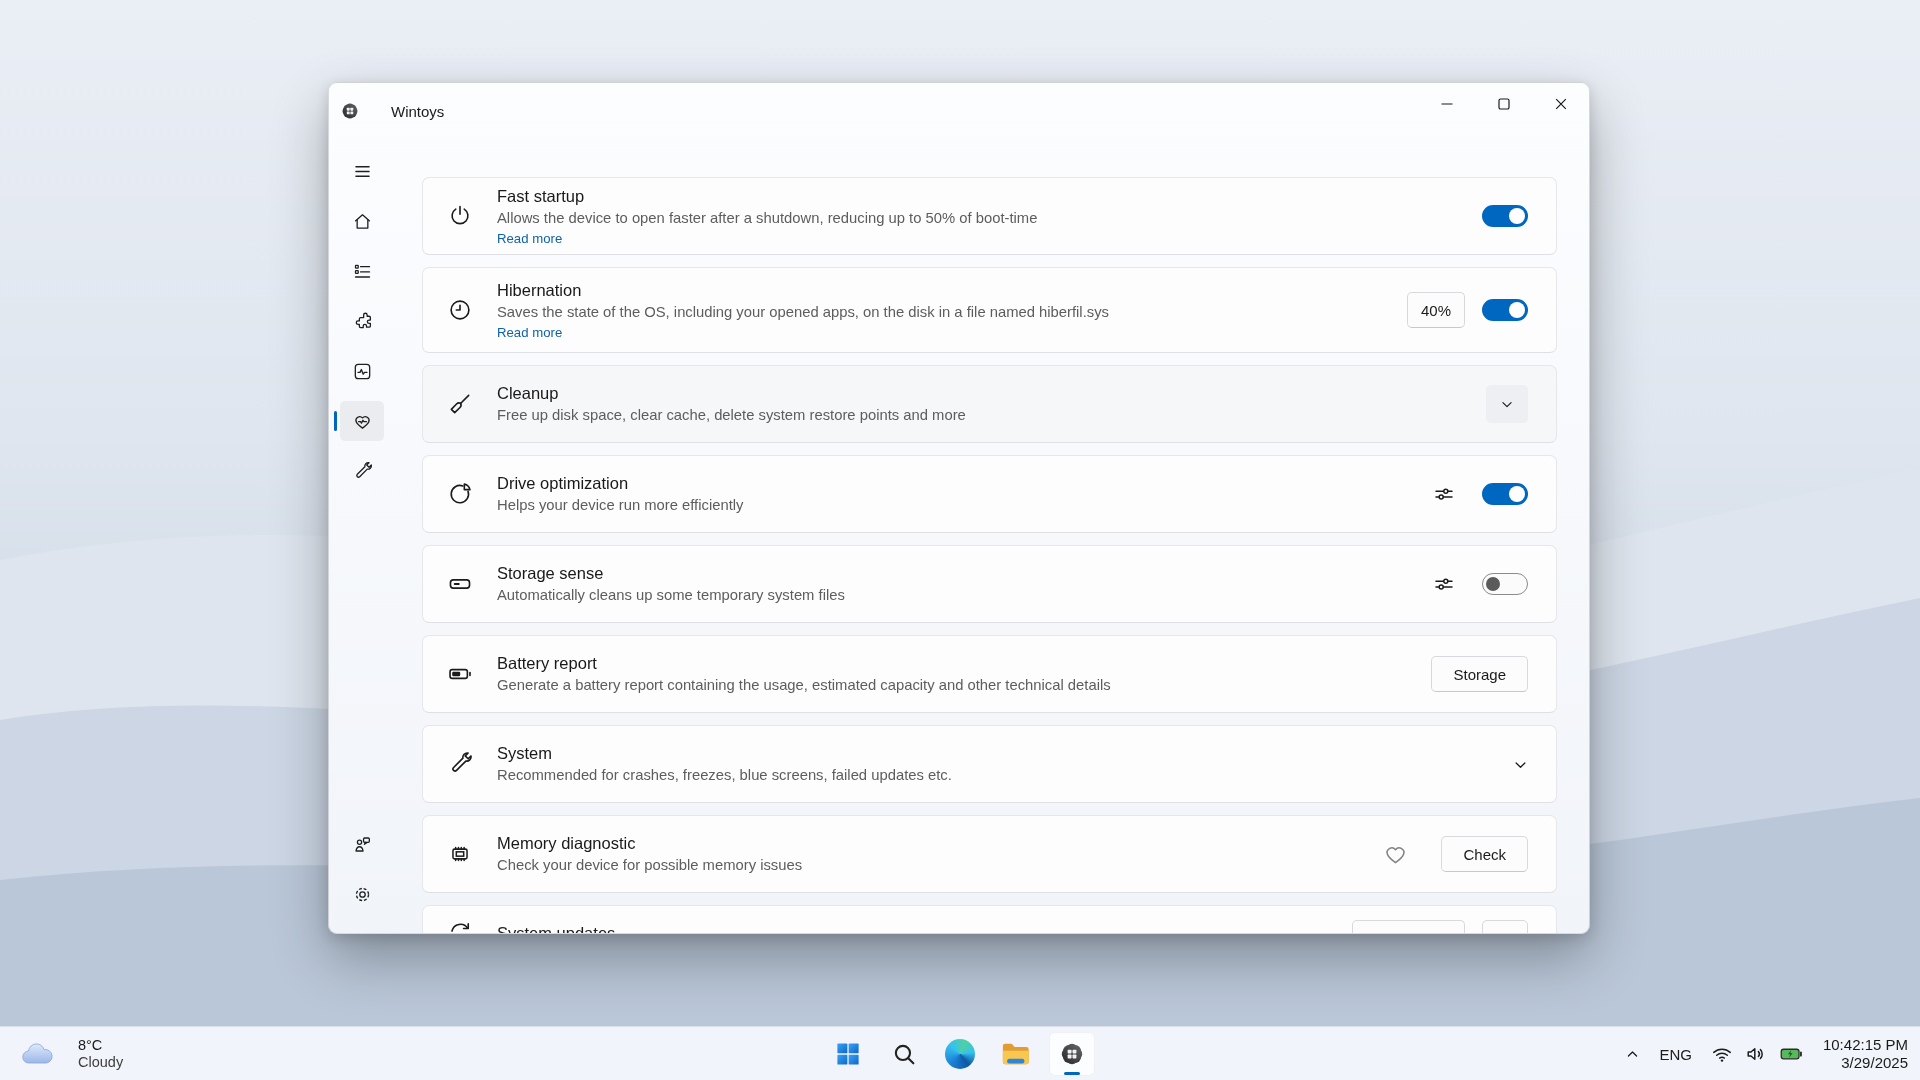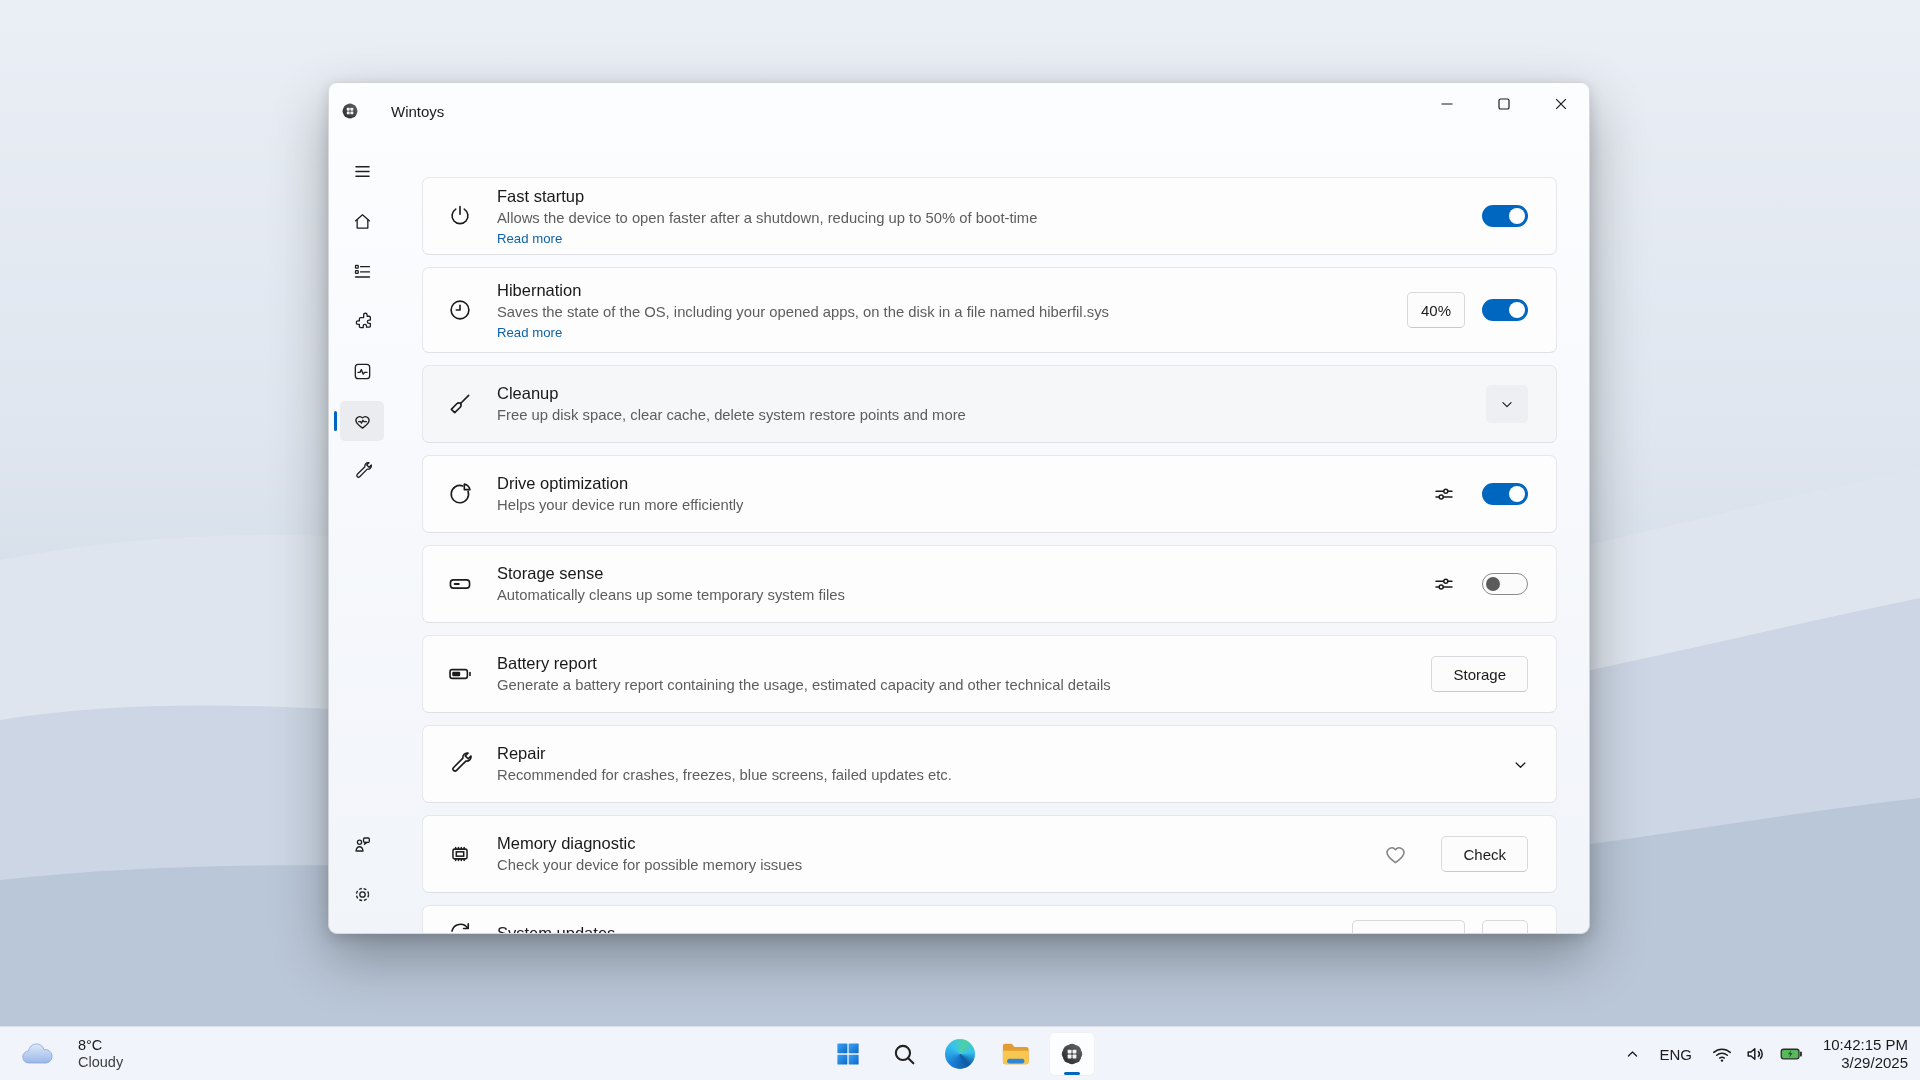--- a/index.html
+++ b/index.html
@@ -331,21 +331,21 @@
       </div>
 
       <div class="card">
         <div class="card-left">
           <span class="row-icon">
             <svg width="26" height="26" viewBox="0 0 24 24" fill="none" stroke="#1b1b1b" stroke-width="1.5" stroke-linecap="round" stroke-linejoin="round">
               <path d="M14.7 6.6a4 4 0 0 1 4.7-4.7l-2.6 2.6 2.7 2.7 2.6-2.6a4 4 0 0 1-4.7 4.7l-8.6 8.6a1.9 1.9 0 0 1-2.7-2.7z"></path>
               </svg>
           </span>
           <div class="card-text">
-            <div class="card-title">Repair</div>
+            <div class="card-title">System</div>
             <div class="card-desc">Recommended for crashes, freezes, blue screens, failed updates etc.</div>
           </div>
         </div>
         <div class="card-right">
           <span class="plain-icon">
             <svg width="15" height="15" viewBox="0 0 24 24" fill="none" stroke="#1b1b1b" stroke-width="2" stroke-linecap="round" stroke-linejoin="round">
                 <path d="M5 9.5l7 7 7-7"></path>
               </svg>
           </span>
         </div>

